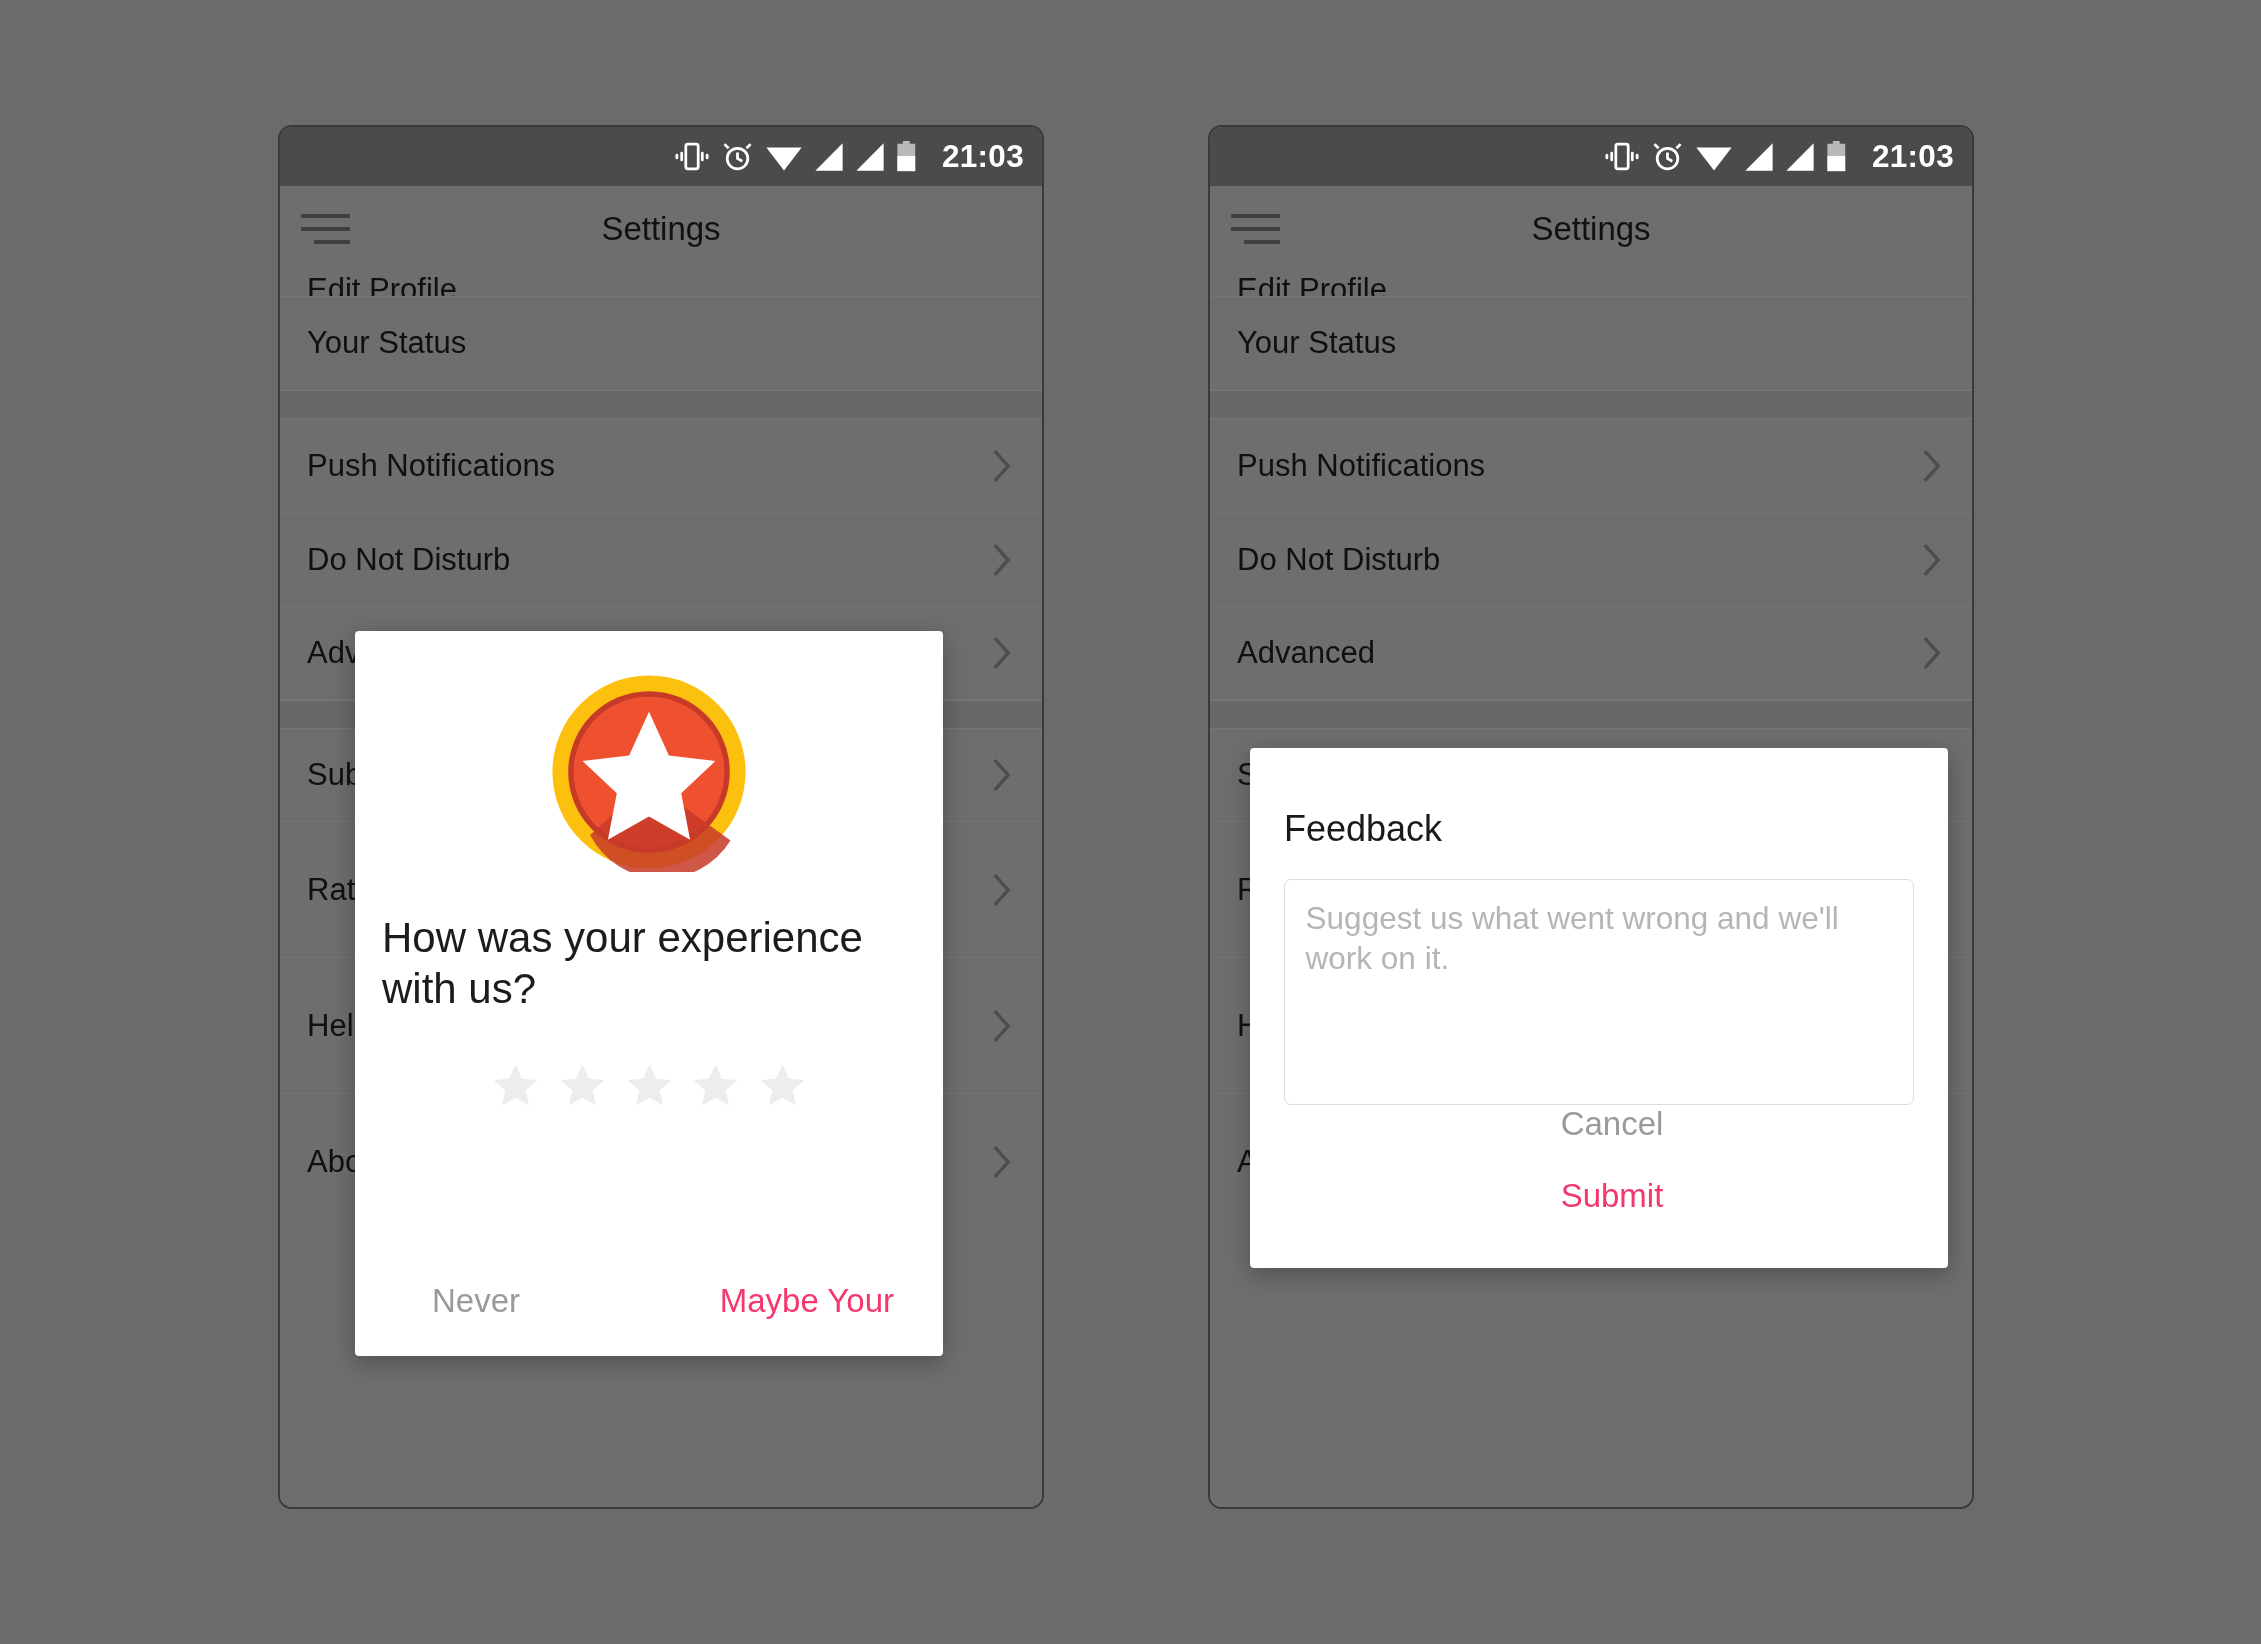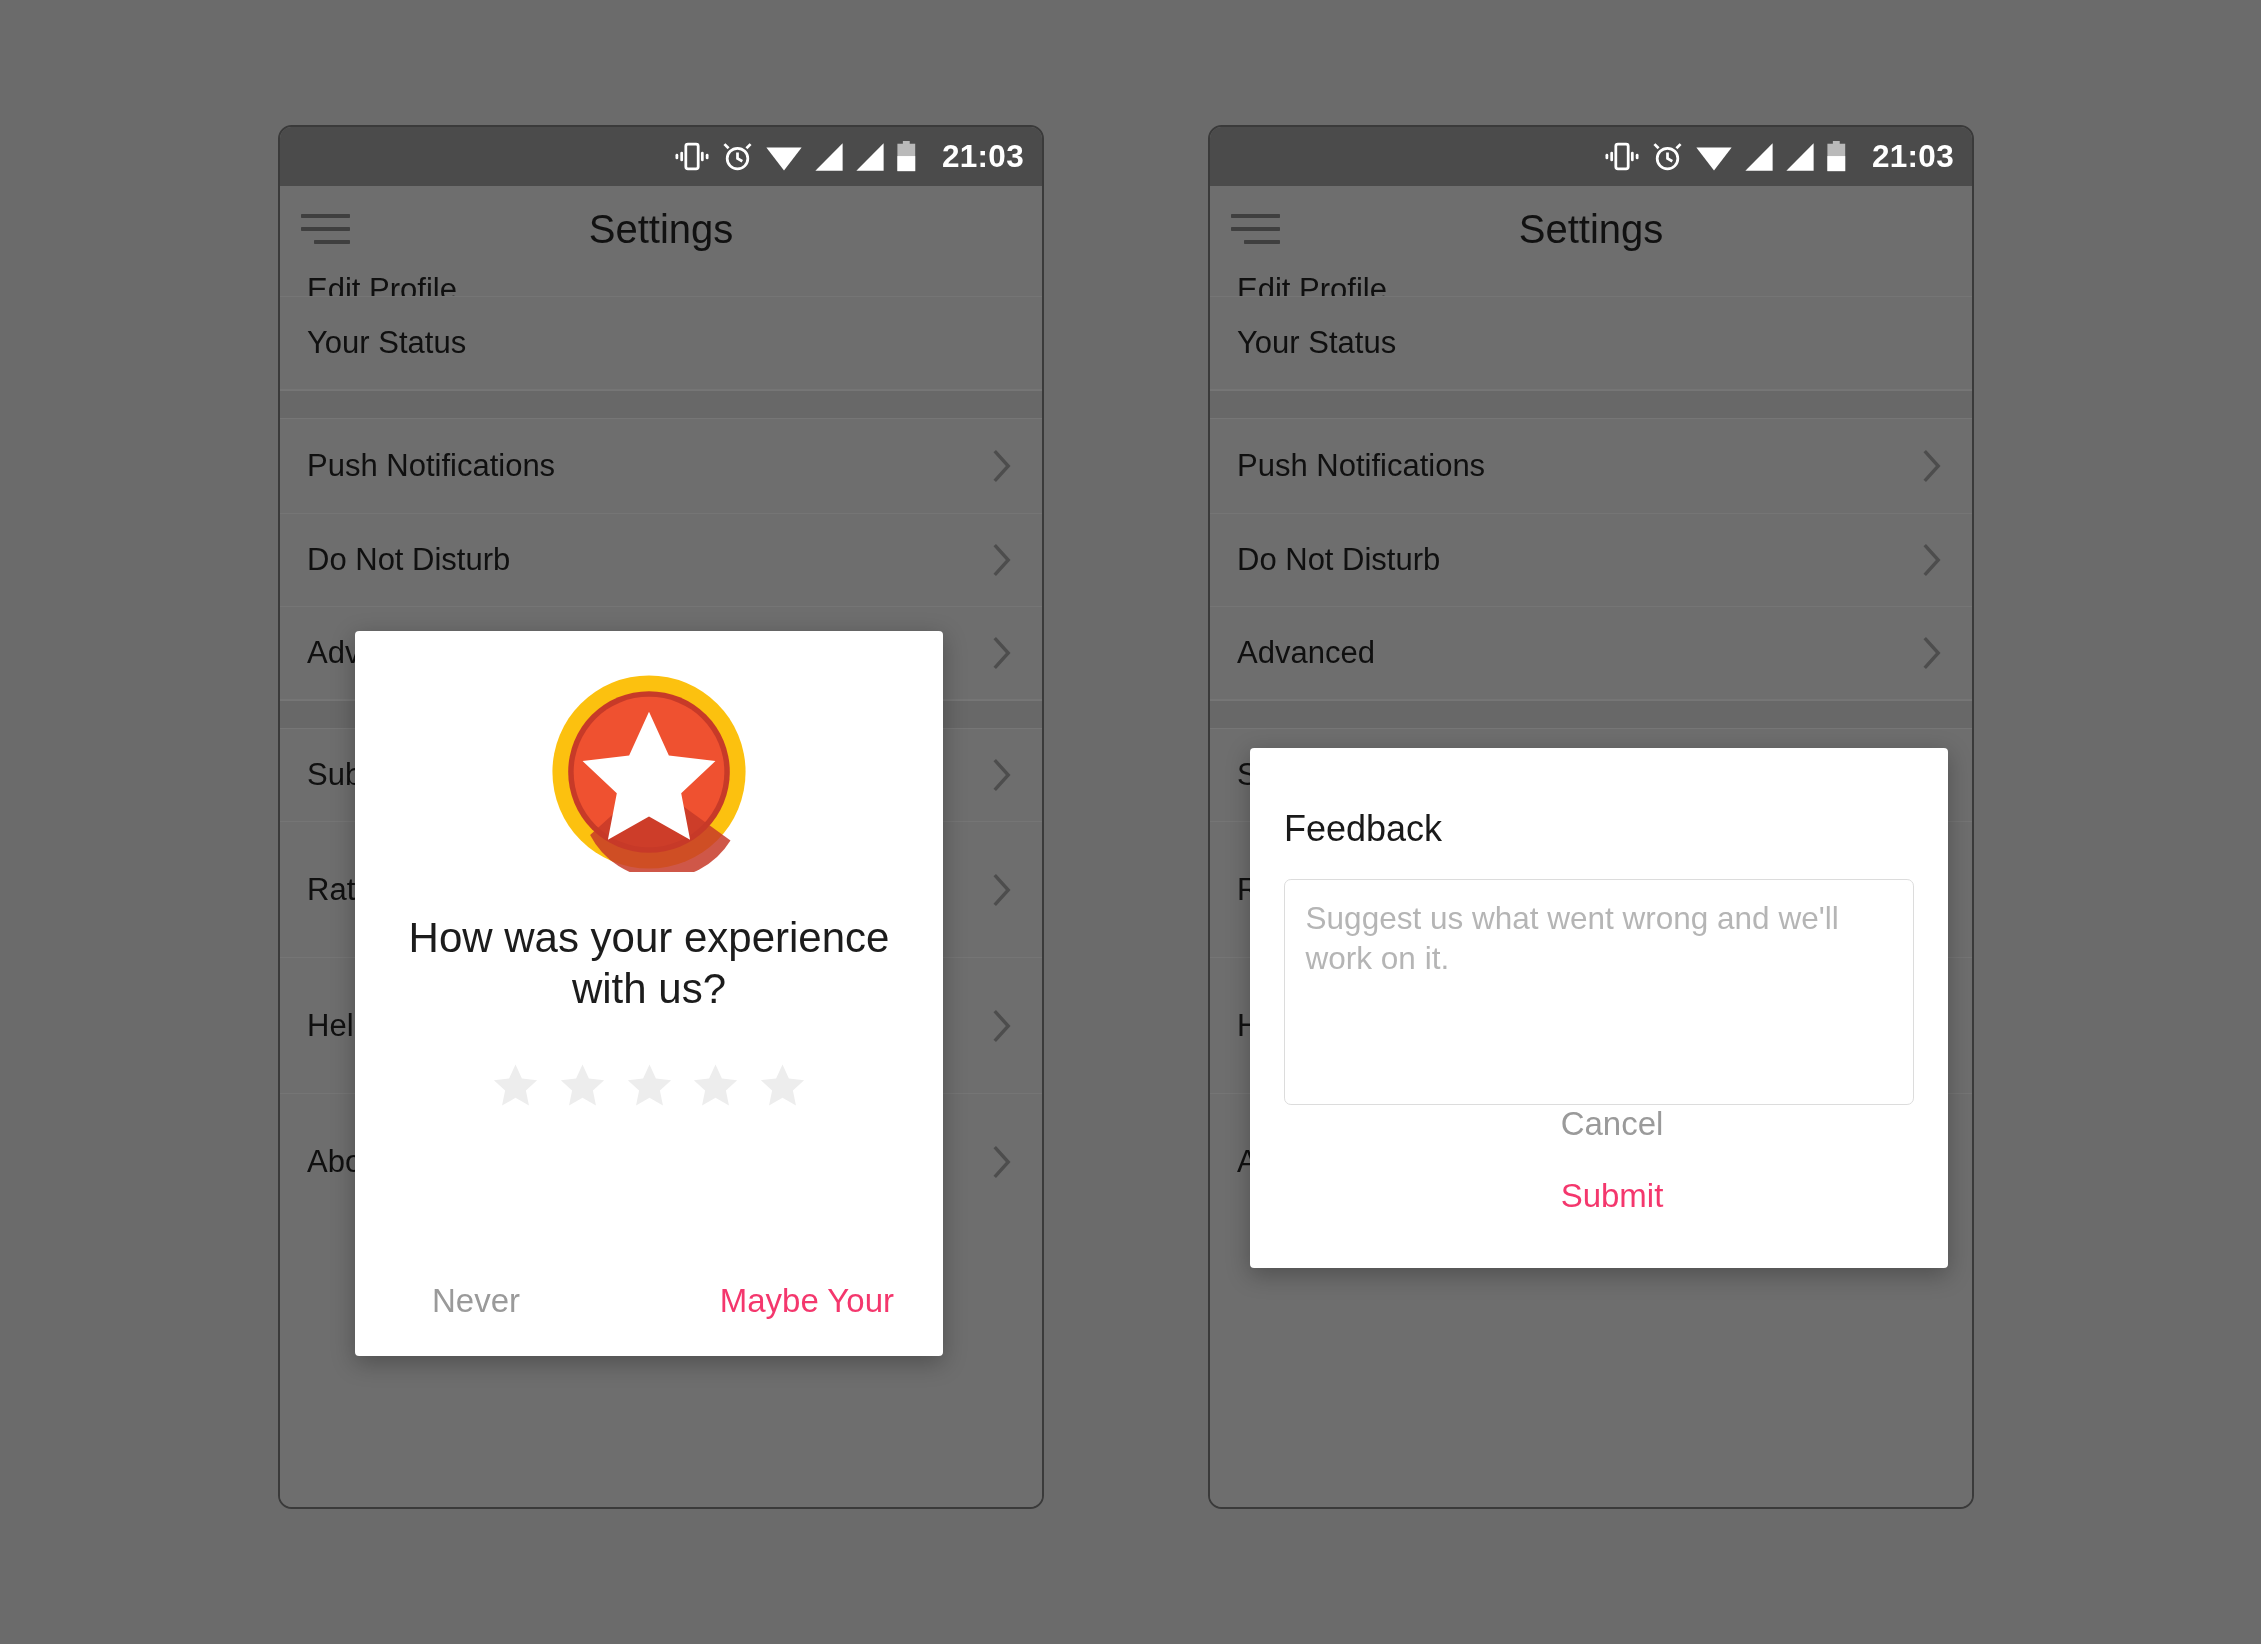--- a/index.html
+++ b/index.html
@@ -98,21 +98,21 @@
     background: #3f3f3f;
     border-radius: 0.7px;
   }
   .hamburger span:nth-child(1) { width: 49px; }
   .hamburger span:nth-child(2) { width: 49px; }
   .hamburger span:nth-child(3) { width: 36px; align-self: flex-end; }
 
   .appbar-title {
     width: 100%;
     text-align: center;
-    font-size: 40px;
+    font-size: 33px;
     color: #111111;
     font-family: "Liberation Sans", sans-serif;
   }
 
   
   .list {
     position: relative;
     background: #6e6e6e;
     height: calc(100% - 145px);
     overflow: hidden;
@@ -162,21 +162,21 @@
   }
   .badge {
     width: 200px;
     height: 200px;
     position: relative;
   }
   .rating-question {
     margin-top: 40px;
     font-size: 42px;
     color: #1c1c1c;
-    text-align: center;
+    text-align: left;
     line-height: 1.22;
     padding: 0 27px;
   }
   .stars {
     margin-top: 45px;
     display: flex;
     gap: 13.7px;
   }
   .star-btn { width: 53px; height: 53px; }
   .rating-actions {

